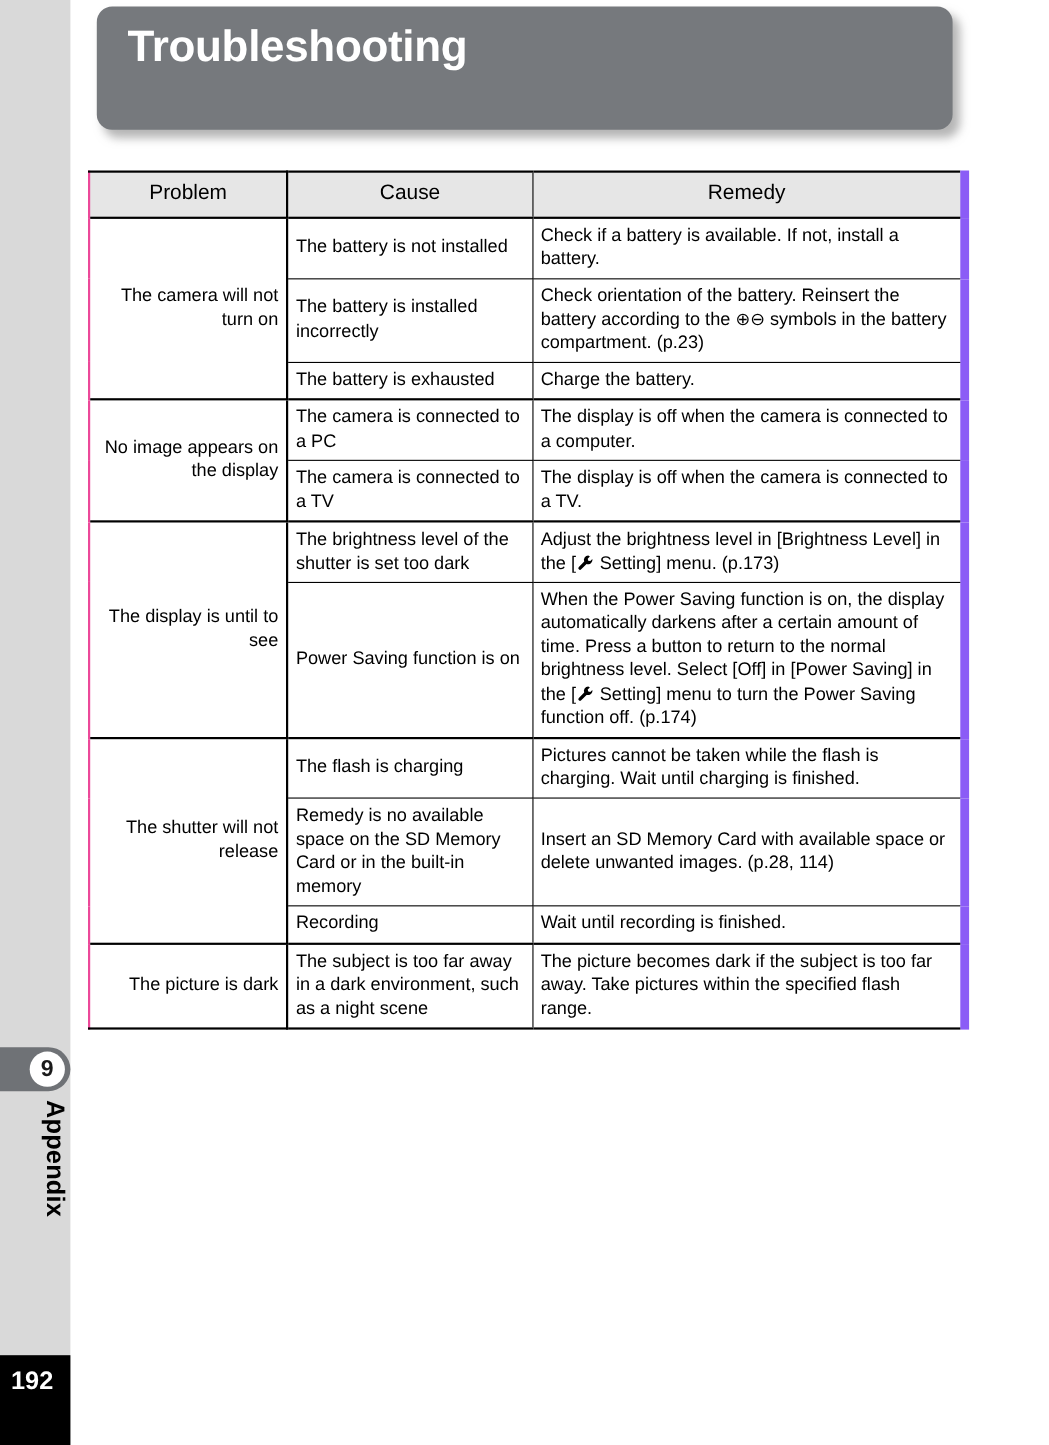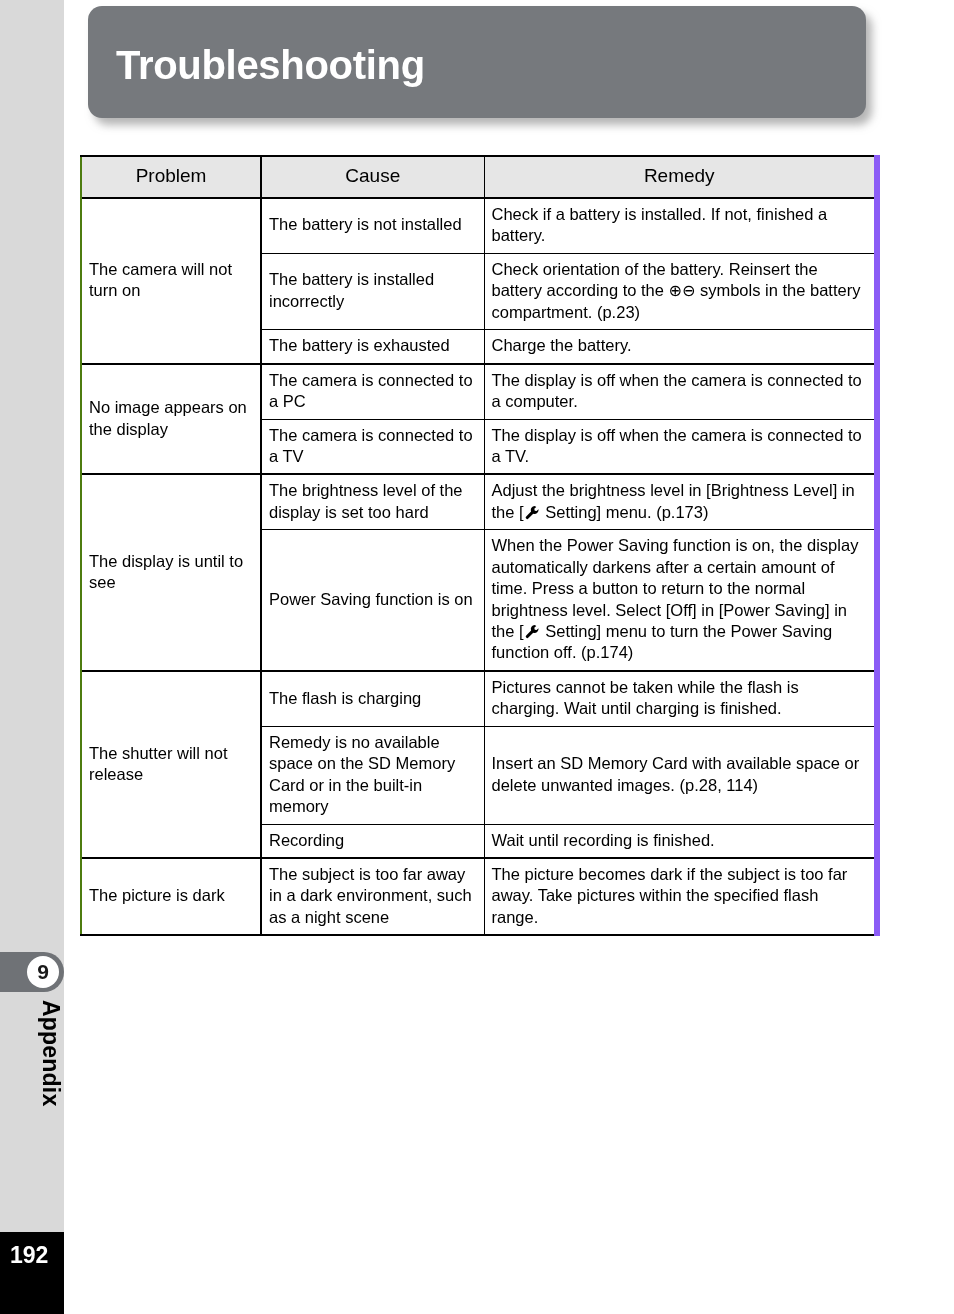--- a/index.html
+++ b/index.html
@@ -95,21 +95,20 @@
     box-shadow: 6px 7px 9px rgba(120,120,120,0.55);
   }
   #page-title {
     position: absolute;
     left: 28px;
     top: 14px;
     color: #ffffff;
     font-size: 40px;
     font-weight: bold;
     letter-spacing: -0.3px;
-    margin-top: 23px;
   }
 
   
   #trouble-table {
     position: absolute;
     left: 80px;
     top: 155px;
     width: 796px;
     border-collapse: collapse;
     table-layout: fixed;
@@ -136,31 +135,32 @@
     padding: 7px 6px 8px 6px;
   }
   
   #trouble-table { border: 2px solid #000; }
   #trouble-table tr.group-start > td,
   #trouble-table tr.group-start > th {
     border-top: 2px solid #000000;
   }
   #trouble-table td.problem-cell {
     border-right: 2px solid #000000;
+    text-align: right;
   }
   #trouble-table thead th.problem-head {
     border-right: 2px solid #000000;
   }
   #trouble-table td:last-child,
   #trouble-table th:last-child {
-    border-right: 6px solid #8b5cf6;
+    border-right: 8px solid #8b5cf6;
   }
   #trouble-table td:first-child,
   #trouble-table th:first-child {
-    border-left: 2px solid #4d7c0f;
+    border-left: 2px solid #ec4899;
   }
   #trouble-table tbody tr:last-child > td {
     border-bottom: 2px solid #000000;
   }
   #trouble-table thead tr > th {
     border-top: 2px solid #000000;
   }
 
   .wrench-icon {
     display: inline-block;
@@ -205,42 +205,42 @@
     <tr>
       <th class="problem-head">Problem</th>
       <th>Cause</th>
       <th>Remedy</th>
     </tr>
   </thead>
   <tbody id="table-body">
       <tr class="group-start">
         <td class="problem-cell" rowspan="3">The camera will not turn on</td>
         <td>The battery is not installed</td>
-        <td>Check if a battery is installed. If not, finished a battery.</td>
+        <td>Check if a battery is available. If not, install a battery.</td>
       </tr>
       <tr>
         <td>The battery is installed incorrectly</td>
         <td>Check orientation of the battery. Reinsert the battery according to the <span class="sym">⊕</span><span class="sym">⊖</span> symbols in the battery compartment. (p.23)</td>
       </tr>
       <tr>
         <td>The battery is exhausted</td>
         <td>Charge the battery.</td>
       </tr>
       <tr class="group-start">
         <td class="problem-cell" rowspan="2">No image appears on the display</td>
         <td>The camera is connected to a PC</td>
         <td>The display is off when the camera is connected to a computer.</td>
       </tr>
       <tr>
         <td>The camera is connected to a TV</td>
         <td>The display is off when the camera is connected to a TV.</td>
       </tr>
       <tr class="group-start">
         <td class="problem-cell" rowspan="2">The display is until to see</td>
-        <td>The brightness level of the display is set too hard</td>
+        <td>The brightness level of the shutter is set too dark</td>
         <td>Adjust the brightness level in [Brightness Level] in the [<span class="wrench-icon"><svg viewBox="0 0 16 16" width="15" height="15">
               <path fill="#000" d="M10.4 1.1a4.3 4.3 0 0 0-3.9 5.9L1.3 12.2a1.6 1.6 0 0 0 0 2.3 1.6 1.6 0 0 0 2.3 0L8.8 9.3a4.3 4.3 0 0 0 5.6-4.8l-2 2-2-.4-.5-2 2.1-2a4.4 4.4 0 0 0-1.6-1z"></path>
             </svg></span> Setting] menu. (p.173)</td>
       </tr>
       <tr>
         <td>Power Saving function is on</td>
         <td>When the Power Saving function is on, the display automatically darkens after a certain amount of time. Press a button to return to the normal brightness level. Select [Off] in [Power Saving] in the [<span class="wrench-icon"><svg viewBox="0 0 16 16" width="15" height="15">
               <path fill="#000" d="M10.4 1.1a4.3 4.3 0 0 0-3.9 5.9L1.3 12.2a1.6 1.6 0 0 0 0 2.3 1.6 1.6 0 0 0 2.3 0L8.8 9.3a4.3 4.3 0 0 0 5.6-4.8l-2 2-2-.4-.5-2 2.1-2a4.4 4.4 0 0 0-1.6-1z"></path>
             </svg></span> Setting] menu to turn the Power Saving function off. (p.174)</td>
       </tr>

